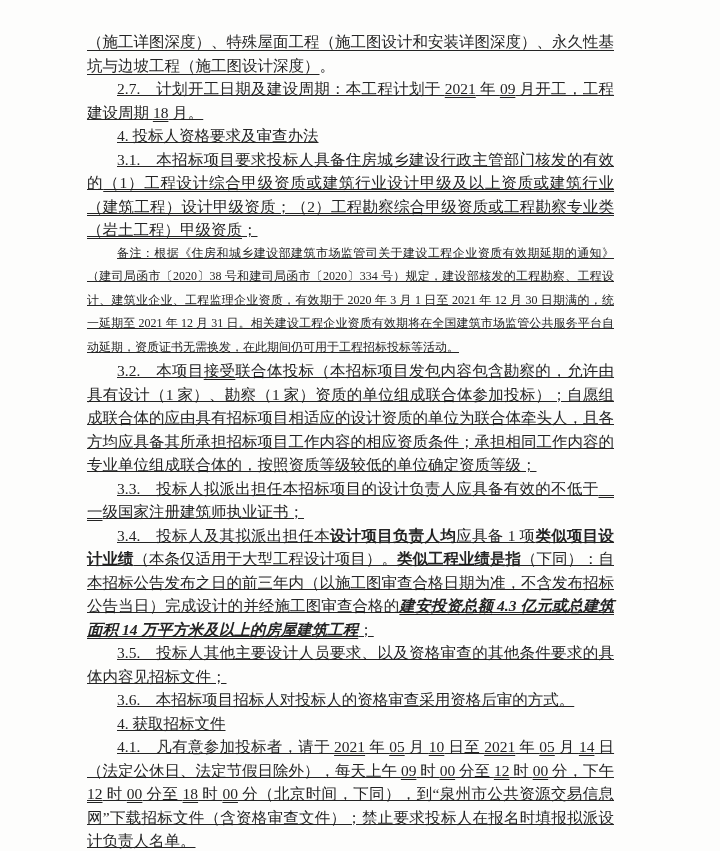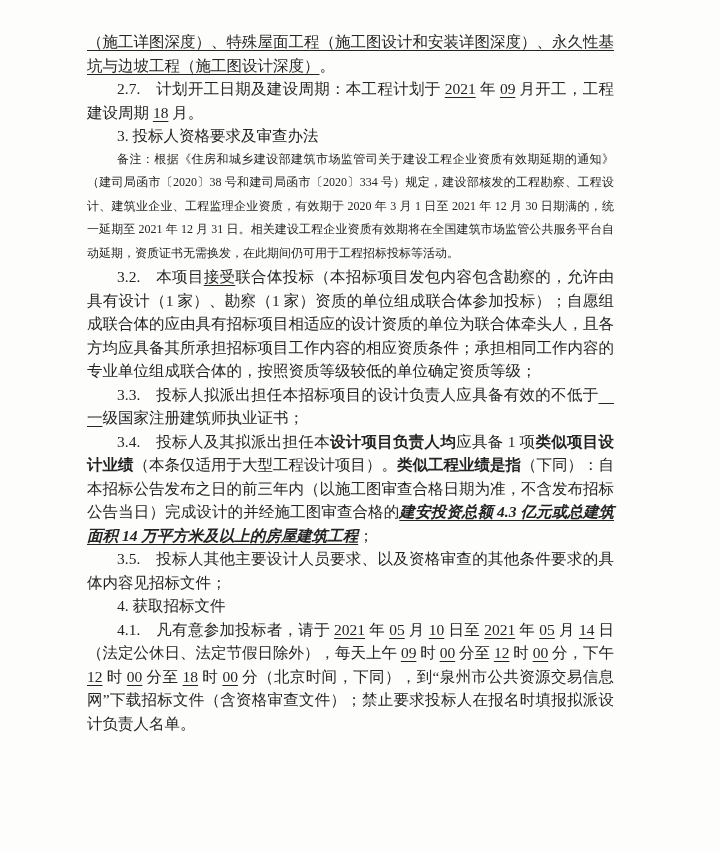--- a/index.html
+++ b/index.html
@@ -25,20 +25,21 @@
     line-height: 23.5px;
     text-align: justify;
     text-justify: inter-ideograph;
   }
   .doc p {
     margin: 0;
     padding: 0;
   }
   .doc p.indent {
     text-indent: 30px;
+    text-decoration: underline;
   }
   .doc p.small {
     font-size: 12px;
   }
   .seg-u {
     text-decoration: underline;
     text-underline-offset: 3px;
     text-decoration-thickness: 1px;
   }
   .seg-b {
@@ -49,22 +50,24 @@
     font-style: italic;
   }
 </style>
 </head>
 <body>
 
 <div class="page">
   <div class="doc">
       <p><span class=" seg-u">（施工详图深度）、特殊屋面工程（施工图设计和安装详图深度）、永久性基坑与边坡工程（施工图设计深度）</span><span class="">。</span></p>
       <p class="indent"><span class="">2.7.　计划开工日期及建设周期：本工程计划于 </span><span class=" seg-u">2021</span><span class=""> 年 </span><span class=" seg-u">09</span><span class=""> 月开工，工程建设周期 </span><span class=" seg-u">18</span><span class=""> 月。</span></p>
-      <p class="indent"><span class="">3. 投标人资格要求及审查办法</span></p>
+      <p class="indent"><span class="">4. 投标人资格要求及审查办法</span></p>
+      <p class="indent"><span class="">3.1.　本招标项目要求投标人具备住房城乡建设行政主管部门核发的有效的</span><span class=" seg-u">（1）工程设计综合甲级资质或建筑行业设计甲级及以上资质或建筑行业（建筑工程）设计甲级资质；（2）工程勘察综合甲级资质或工程勘察专业类（岩土工程）甲级资质</span><span class="">；</span></p>
       <p class="indent small"><span class="">备注：根据《住房和城乡建设部建筑市场监管司关于建设工程企业资质有效期延期的通知》（建司局函市〔2020〕38 号和建司局函市〔2020〕334 号）规定，建设部核发的工程勘察、工程设计、建筑业企业、工程监理企业资质，有效期于 2020 年 3 月 1 日至 2021 年 12 月 30 日期满的，统一延期至 2021 年 12 月 31 日。相关建设工程企业资质有效期将在全国建筑市场监管公共服务平台自动延期，资质证书无需换发，在此期间仍可用于工程招标投标等活动。</span></p>
       <p class="indent"><span class="">3.2.　本项目</span><span class=" seg-u">接受</span><span class="">联合体投标（本招标项目发包内容包含勘察的，允许由具有设计（1 家）、勘察（1 家）资质的单位组成联合体参加投标）；自愿组成联合体的应由具有招标项目相适应的设计资质的单位为联合体牵头人，且各方均应具备其所承担招标项目工作内容的相应资质条件；承担相同工作内容的专业单位组成联合体的，按照资质等级较低的单位确定资质等级；</span></p>
       <p class="indent"><span class="">3.3.　投标人拟派出担任本招标项目的设计负责人应具备有效的不低于</span><span class=" seg-u">　一</span><span class="">级国家注册建筑师执业证书；</span></p>
       <p class="indent"><span class="">3.4.　投标人及其拟派出担任本</span><span class=" seg-b">设计项目负责人均</span><span class="">应具备 1 项</span><span class=" seg-b">类似项目设计业绩</span><span class="">（本条仅适用于大型工程设计项目）。</span><span class=" seg-b">类似工程业绩是指</span><span class="">（下同）：自本招标公告发布之日的前三年内（以施工图审查合格日期为准，不含发布招标公告当日）完成设计的并经施工图审查合格的</span><span class=" seg-u seg-b seg-i">建安投资总额 4.3 亿元或总建筑面积 14 万平方米及以上的房屋建筑工程</span><span class="">；</span></p>
       <p class="indent"><span class="">3.5.　投标人其他主要设计人员要求、以及资格审查的其他条件要求的具体内容见招标文件；</span></p>
+      <p class="indent"><span class="">3.6.　本招标项目招标人对投标人的资格审查采用资格后审的方式。</span></p>
       <p class="indent"><span class="">4. 获取招标文件</span></p>
       <p class="indent"><span class="">4.1.　凡有意参加投标者，请于 </span><span class=" seg-u">2021</span><span class=""> 年 </span><span class=" seg-u">05</span><span class=""> 月 </span><span class=" seg-u">10</span><span class=""> 日至 </span><span class=" seg-u">2021</span><span class=""> 年 </span><span class=" seg-u">05</span><span class=""> 月 </span><span class=" seg-u">14</span><span class=""> 日（法定公休日、法定节假日除外），每天上午 </span><span class=" seg-u">09</span><span class=""> 时 </span><span class=" seg-u">00</span><span class=""> 分至 </span><span class=" seg-u">12</span><span class=""> 时 </span><span class=" seg-u">00</span><span class=""> 分，下午 </span><span class=" seg-u">12</span><span class=""> 时 </span><span class=" seg-u">00</span><span class=""> 分至 </span><span class=" seg-u">18</span><span class=""> 时 </span><span class=" seg-u">00</span><span class=""> 分（北京时间，下同），到“泉州市公共资源交易信息网”下载招标文件（含资格审查文件）；禁止要求投标人在报名时填报拟派设计负责人名单。</span></p>
     </div>
 </div>
 
 </body></html>

